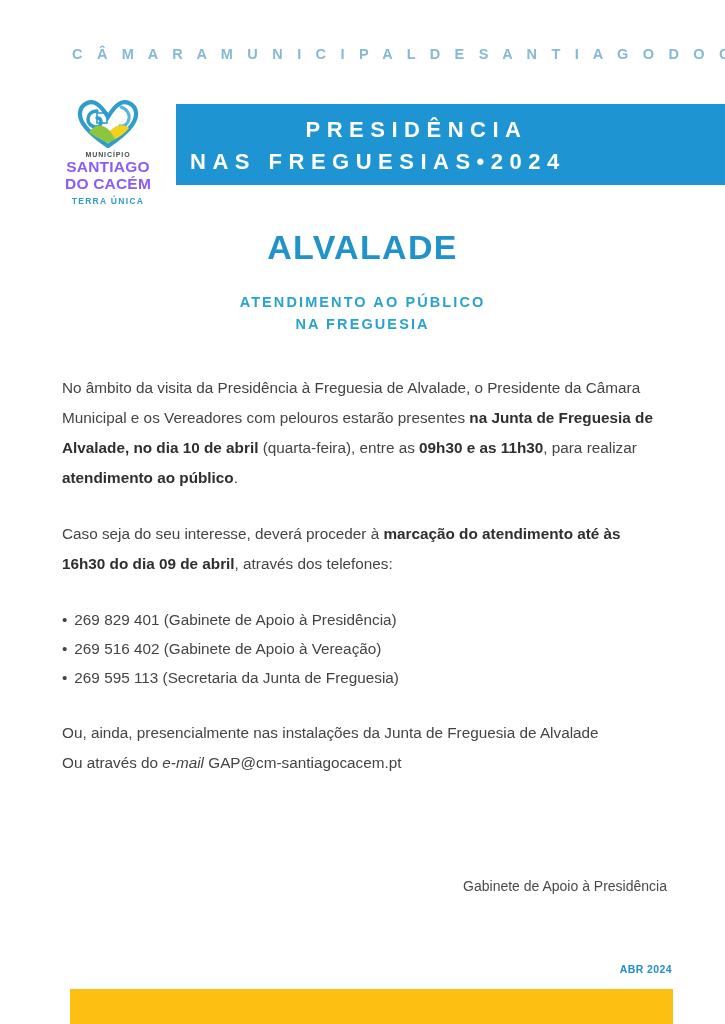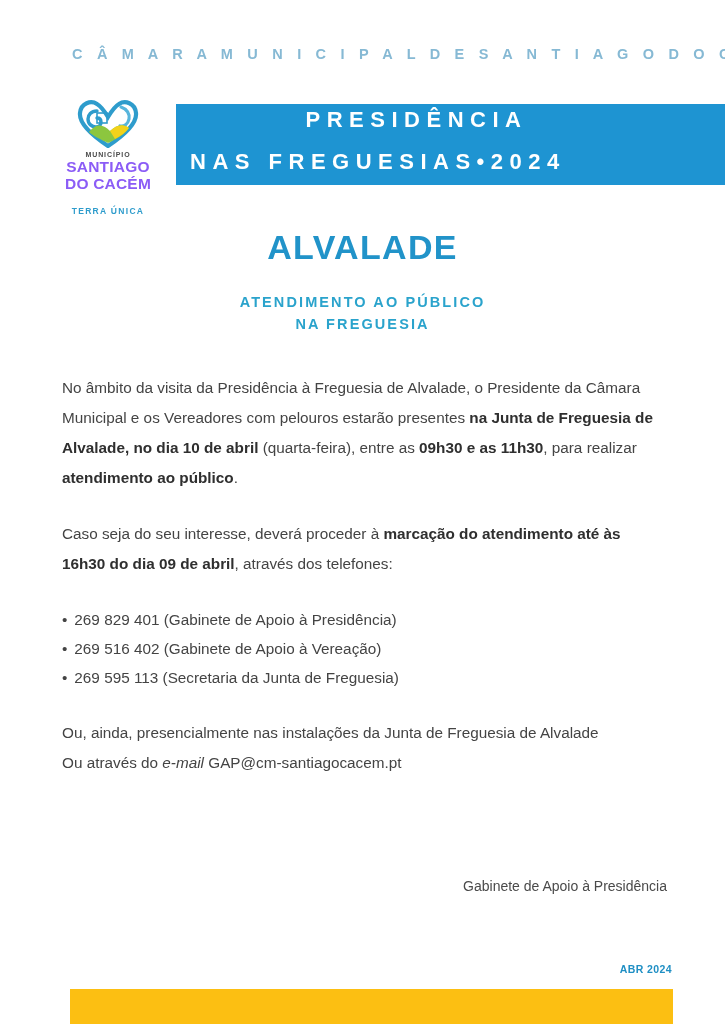--- a/index.html
+++ b/index.html
@@ -56,37 +56,37 @@
     letter-spacing: 0.2px;
     color: #8b5cf6;
     line-height: 16.5px;
   }
   .logo-tagline {
     font-size: 8.5px;
     font-weight: bold;
     letter-spacing: 1.3px;
     color: #2e9ccc;
     line-height: 12px;
-    margin-top: 13px;
+    margin-top: 3px;
   }
 
   
   .banner {
     position: absolute;
     left: 176px;
     top: 104px;
     width: 549px;
     height: 81px;
     background: #1e94d2;
   }
   .banner-line1 {
     position: absolute;
     left: 0;
     right: 68px;
-    top: 3px;
+    top: 13px;
     text-align: center;
     color: #ffffff;
     font-size: 22px;
     font-weight: bold;
     letter-spacing: 6.5px;
     white-space: nowrap;
   }
   .banner-line2 {
     position: absolute;
     left: 14px;

